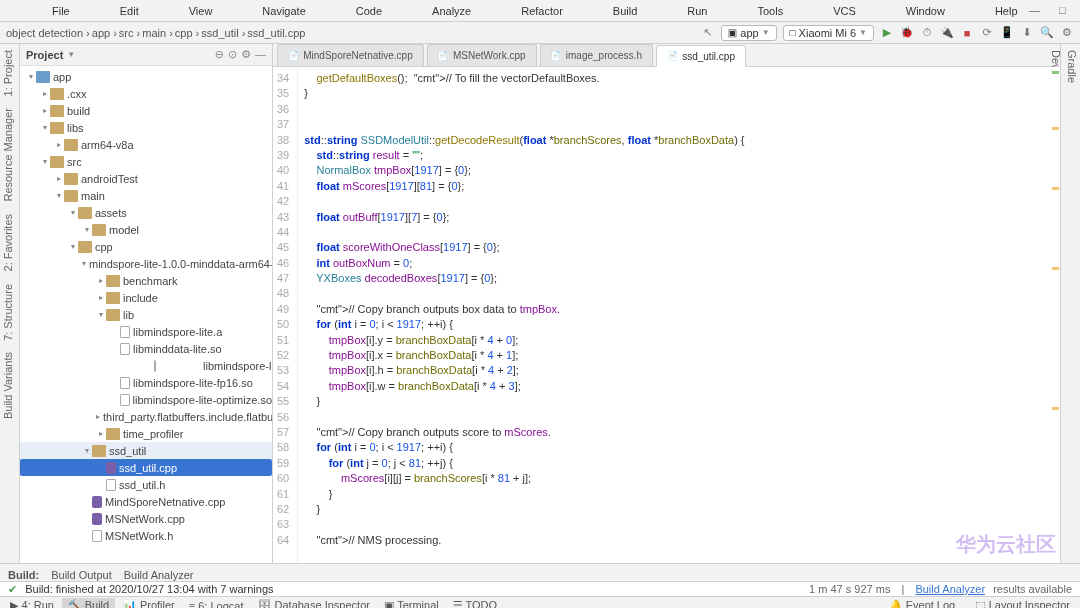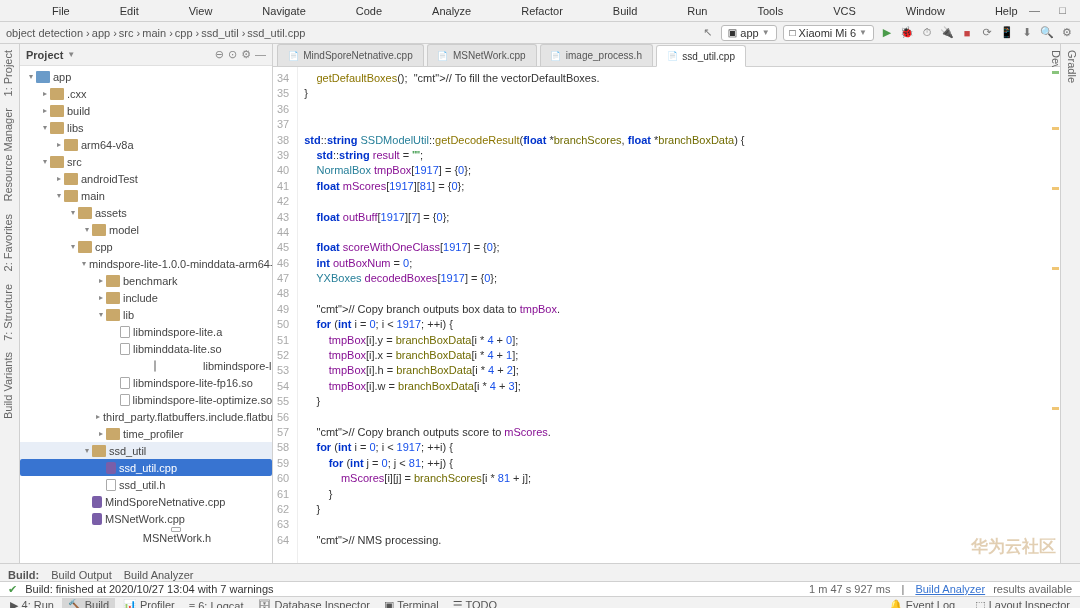--- a/index.html
+++ b/index.html
@@ -57,21 +57,21 @@
 .err-mark { position:absolute; right:1px; width:7px; height:3px; background:#f0c674; }
 .err-mark.gr { background:#89c47c; }
 .tool-win-bar { height:18px; background:#f2f2f2; border-top:1px solid #d0d0d0; display:flex; align-items:flex-end; padding:0 8px; font-size:10px; gap:12px; color:#555; }
 .bot-tools { height:18px; background:#f2f2f2; border-top:1px solid #d0d0d0; display:flex; align-items:center; padding:0 4px; font-size:10px; gap:2px; color:#555; }
 .bot-tools .tw { padding:1px 6px; display:flex; align-items:center; gap:3px; }
 .bot-tools .tw.active { background:#d6d6d6; }
 .bot-right { margin-left:auto; display:flex; gap:8px; align-items:center; }
 .build-output { height:15px; background:#fff; border-top:1px solid #d0d0d0; padding:0 8px; font-size:10px; color:#666; display:flex; align-items:center; gap:8px; }
 .build-output .fin { color:#333; }
 .build-output .ba { color:#3874d1; text-decoration:underline; }
-.watermark { position:absolute; right:24px; bottom:50px; font-size:17px; font-weight:bold; color:#a16207; opacity:.3; }
+.watermark { position:absolute; right:24px; bottom:50px; font-size:20px; font-weight:bold; color:#6d28d9; opacity:.3; }
 </style>
 </head>
 <body>
 
 <div class="titlebar">
   <svg class="logo" viewBox="0 0 24 24">
       <rect width="24" height="24" fill="#3ddc84" rx="4"></rect>
     </svg>
   <div class="menu-items">
       <span>File</span>
@@ -263,21 +263,21 @@
         <div class="tree-item" style="padding-left: 62px;">
           <span class="caret"></span>
           <span class="ficon cpp"></span>
           <span>MindSporeNetnative.cpp</span>
         </div>
         <div class="tree-item" style="padding-left: 62px;">
           <span class="caret"></span>
           <span class="ficon cpp"></span>
           <span>MSNetWork.cpp</span>
         </div>
-        <div class="tree-item" style="padding-left: 62px; flex-direction: column;">
+        <div class="tree-item" style="padding-left: 62px;">
           <span class="caret"></span>
           <span class="ficon file"></span>
           <span>MSNetWork.h</span>
         </div>
         <div class="tree-item" style="padding-left: 48px;"></div>
       </div>
   </div>
 
   <div class="editor-area">
     <div class="ed-tabs">

